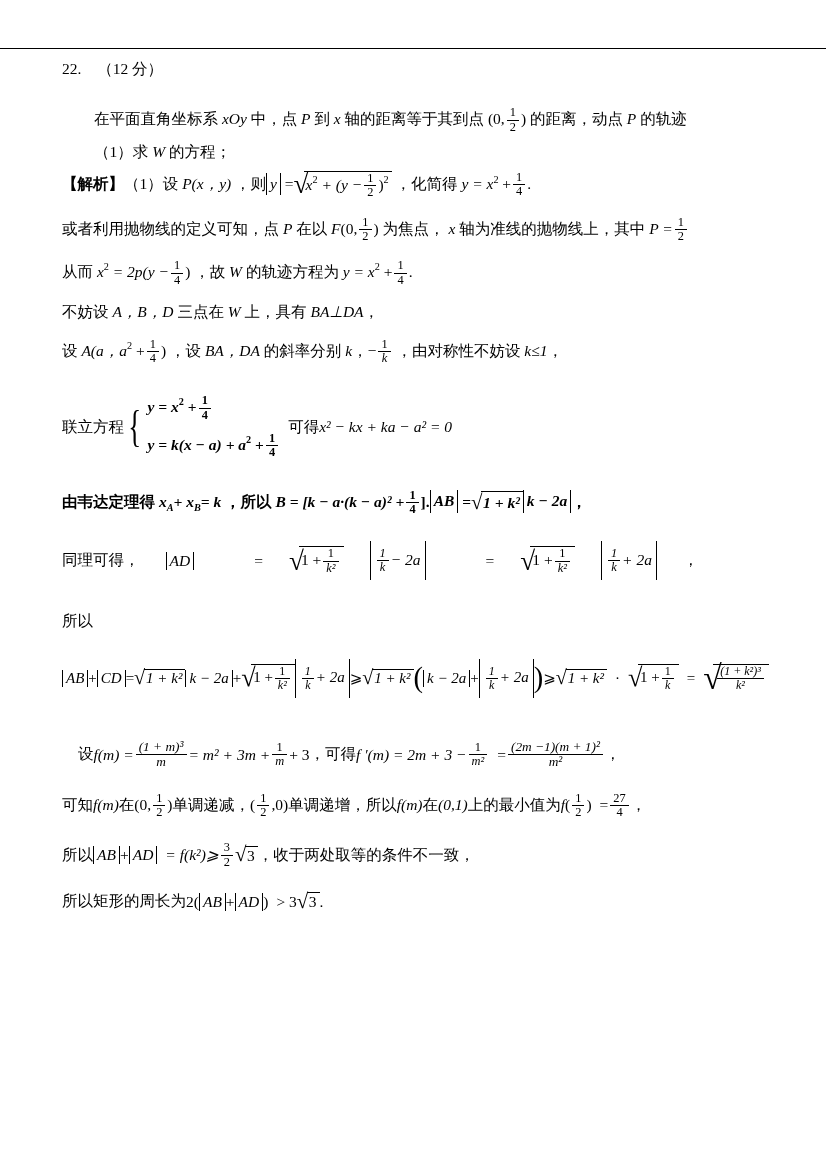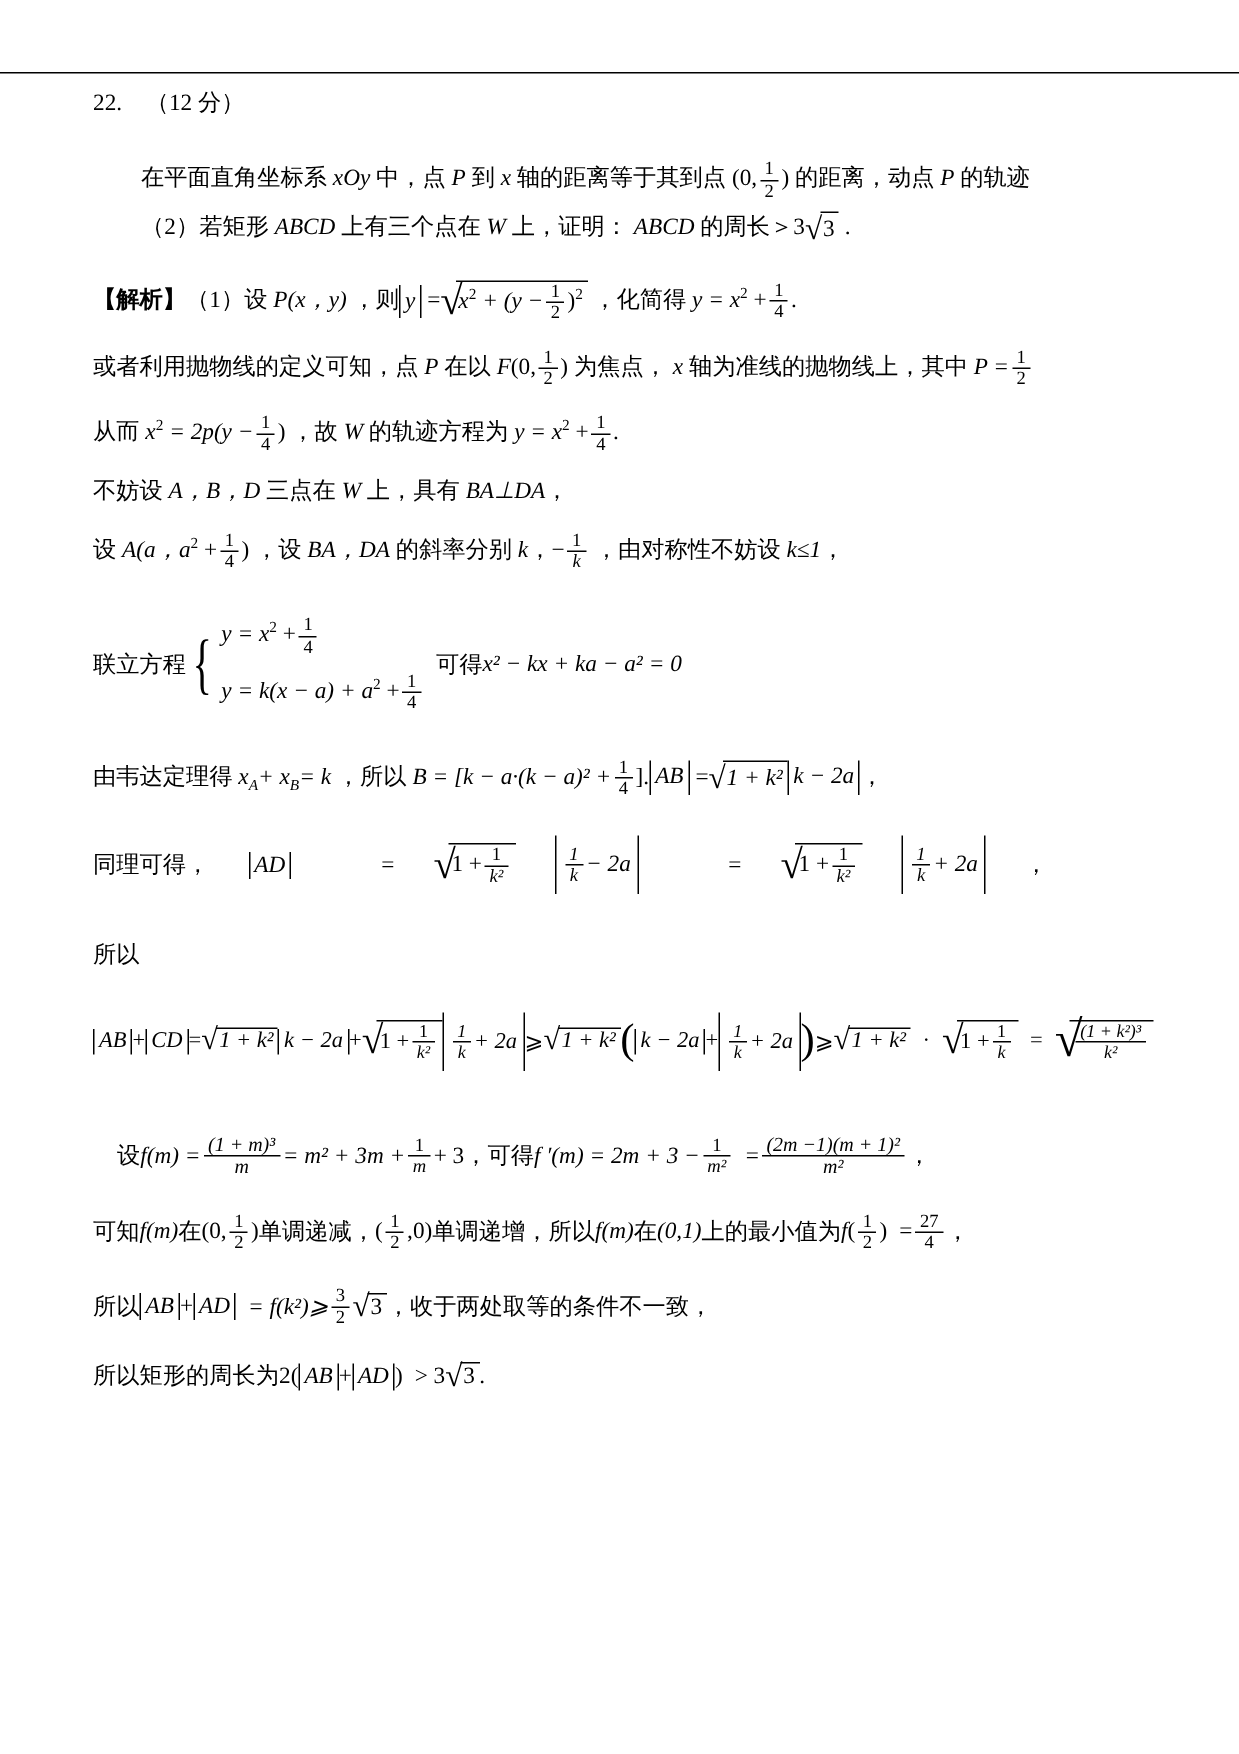--- a/index.html
+++ b/index.html
@@ -122,20 +122,21 @@
     vertical-align: middle;
   }
   .system .rows {
     display: inline-block;
     vertical-align: middle;
     margin-left: 2px;
   }
   .system .rows > div {
     padding: 5px 0;
     white-space: nowrap;
+    font-weight: bold;
   }
   .mathrow {
     display: flex;
     align-items: center;
     flex-wrap: nowrap;
     font-size: 15.5px;
   }
   .mathrow > * { flex: none; }
   .sp { display: inline-block; width: 8px; }
 </style>
@@ -159,31 +160,26 @@
     <span>到</span>
     <span class="m">x</span>
     <span>轴的距离等于其到点</span>
     <span class="up">(0,</span><span class="frac"><span class="num">1</span><span class="den">2</span></span><span class="up">)</span>
     <span>的距离，动点</span>
     <span class="m">P</span>
     <span>的轨迹</span>
   </div>
 
 
-
-  <div class="line indent2 gap-lg">
-    <span>（2）若矩形</span>
-    <span class="m">ABCD</span>
-    <span>上有三个点在</span>
+  <div class="line indent2">
+    <span>（1）求</span>
     <span class="m">W</span>
-    <span>上，证明：</span>
-    <span class="m">ABCD</span>
-    <span>的周长＞</span><span>3</span><span class="sqrt"><span class="rad">3</span></span>
-    <span>.</span>
-  </div>
+    <span>的方程；</span>
+  </div>
+
 
   <div class="line" style="margin-bottom:16px;">
     <span class="bold">【解析】</span><span>（1）设</span>
     <span class="m">P</span><span class="m">(x，y)</span>
     <span>，则</span><span class="abs">y</span>
     <span>=</span><span class="sqrt mid"><span class="rad"><span class="m">x</span><span class="sup">2</span> <span class="m">+ (y −</span><span class="frac"><span class="num">1</span><span class="den">2</span></span><span>)</span><span class="sup">2</span></span></span>
     <span>，化简得</span>
     <span class="m">y = x</span><span class="sup">2</span> <span>+</span><span class="frac"><span class="num">1</span><span class="den">4</span></span><span>.</span>
   </div>
 
@@ -239,21 +235,21 @@
         <div>
           <span class="m">y = k(x − a) + a</span><span class="sup">2</span> <span>+</span><span class="frac"><span class="num">1</span><span class="den">4</span></span>
         </div>
       </span>
     </span>
     <span class="sp"></span>
     <span>可得</span>
     <span class="m">x² − kx + ka − a² = 0</span>
   </div>
 
-  <div class="line" style="margin-bottom:24px;">
+  <div class="line" style="margin-bottom:24px;font-weight:bold;">
     <span>由韦达定理得</span>
     <span class="m">x</span><span class="sub">A</span><span class="m">+ x</span><span class="sub">B</span><span class="m">= k</span>
     <span>，所以</span>
     <span class="m">B = [k − a·(k − a)² +</span><span class="frac"><span class="num">1</span><span class="den">4</span></span><span>]</span><span>.</span><span class="abs">AB</span>
     <span>=</span><span class="sqrt"><span class="rad m">1 + k²</span></span><span class="abs">k − 2a</span><span>，</span>
   </div>
 
   <div class="mathrow" style="margin-bottom:30px;gap:26px;">
     <span>同理可得，</span>
     <span class="abs">AD</span>

